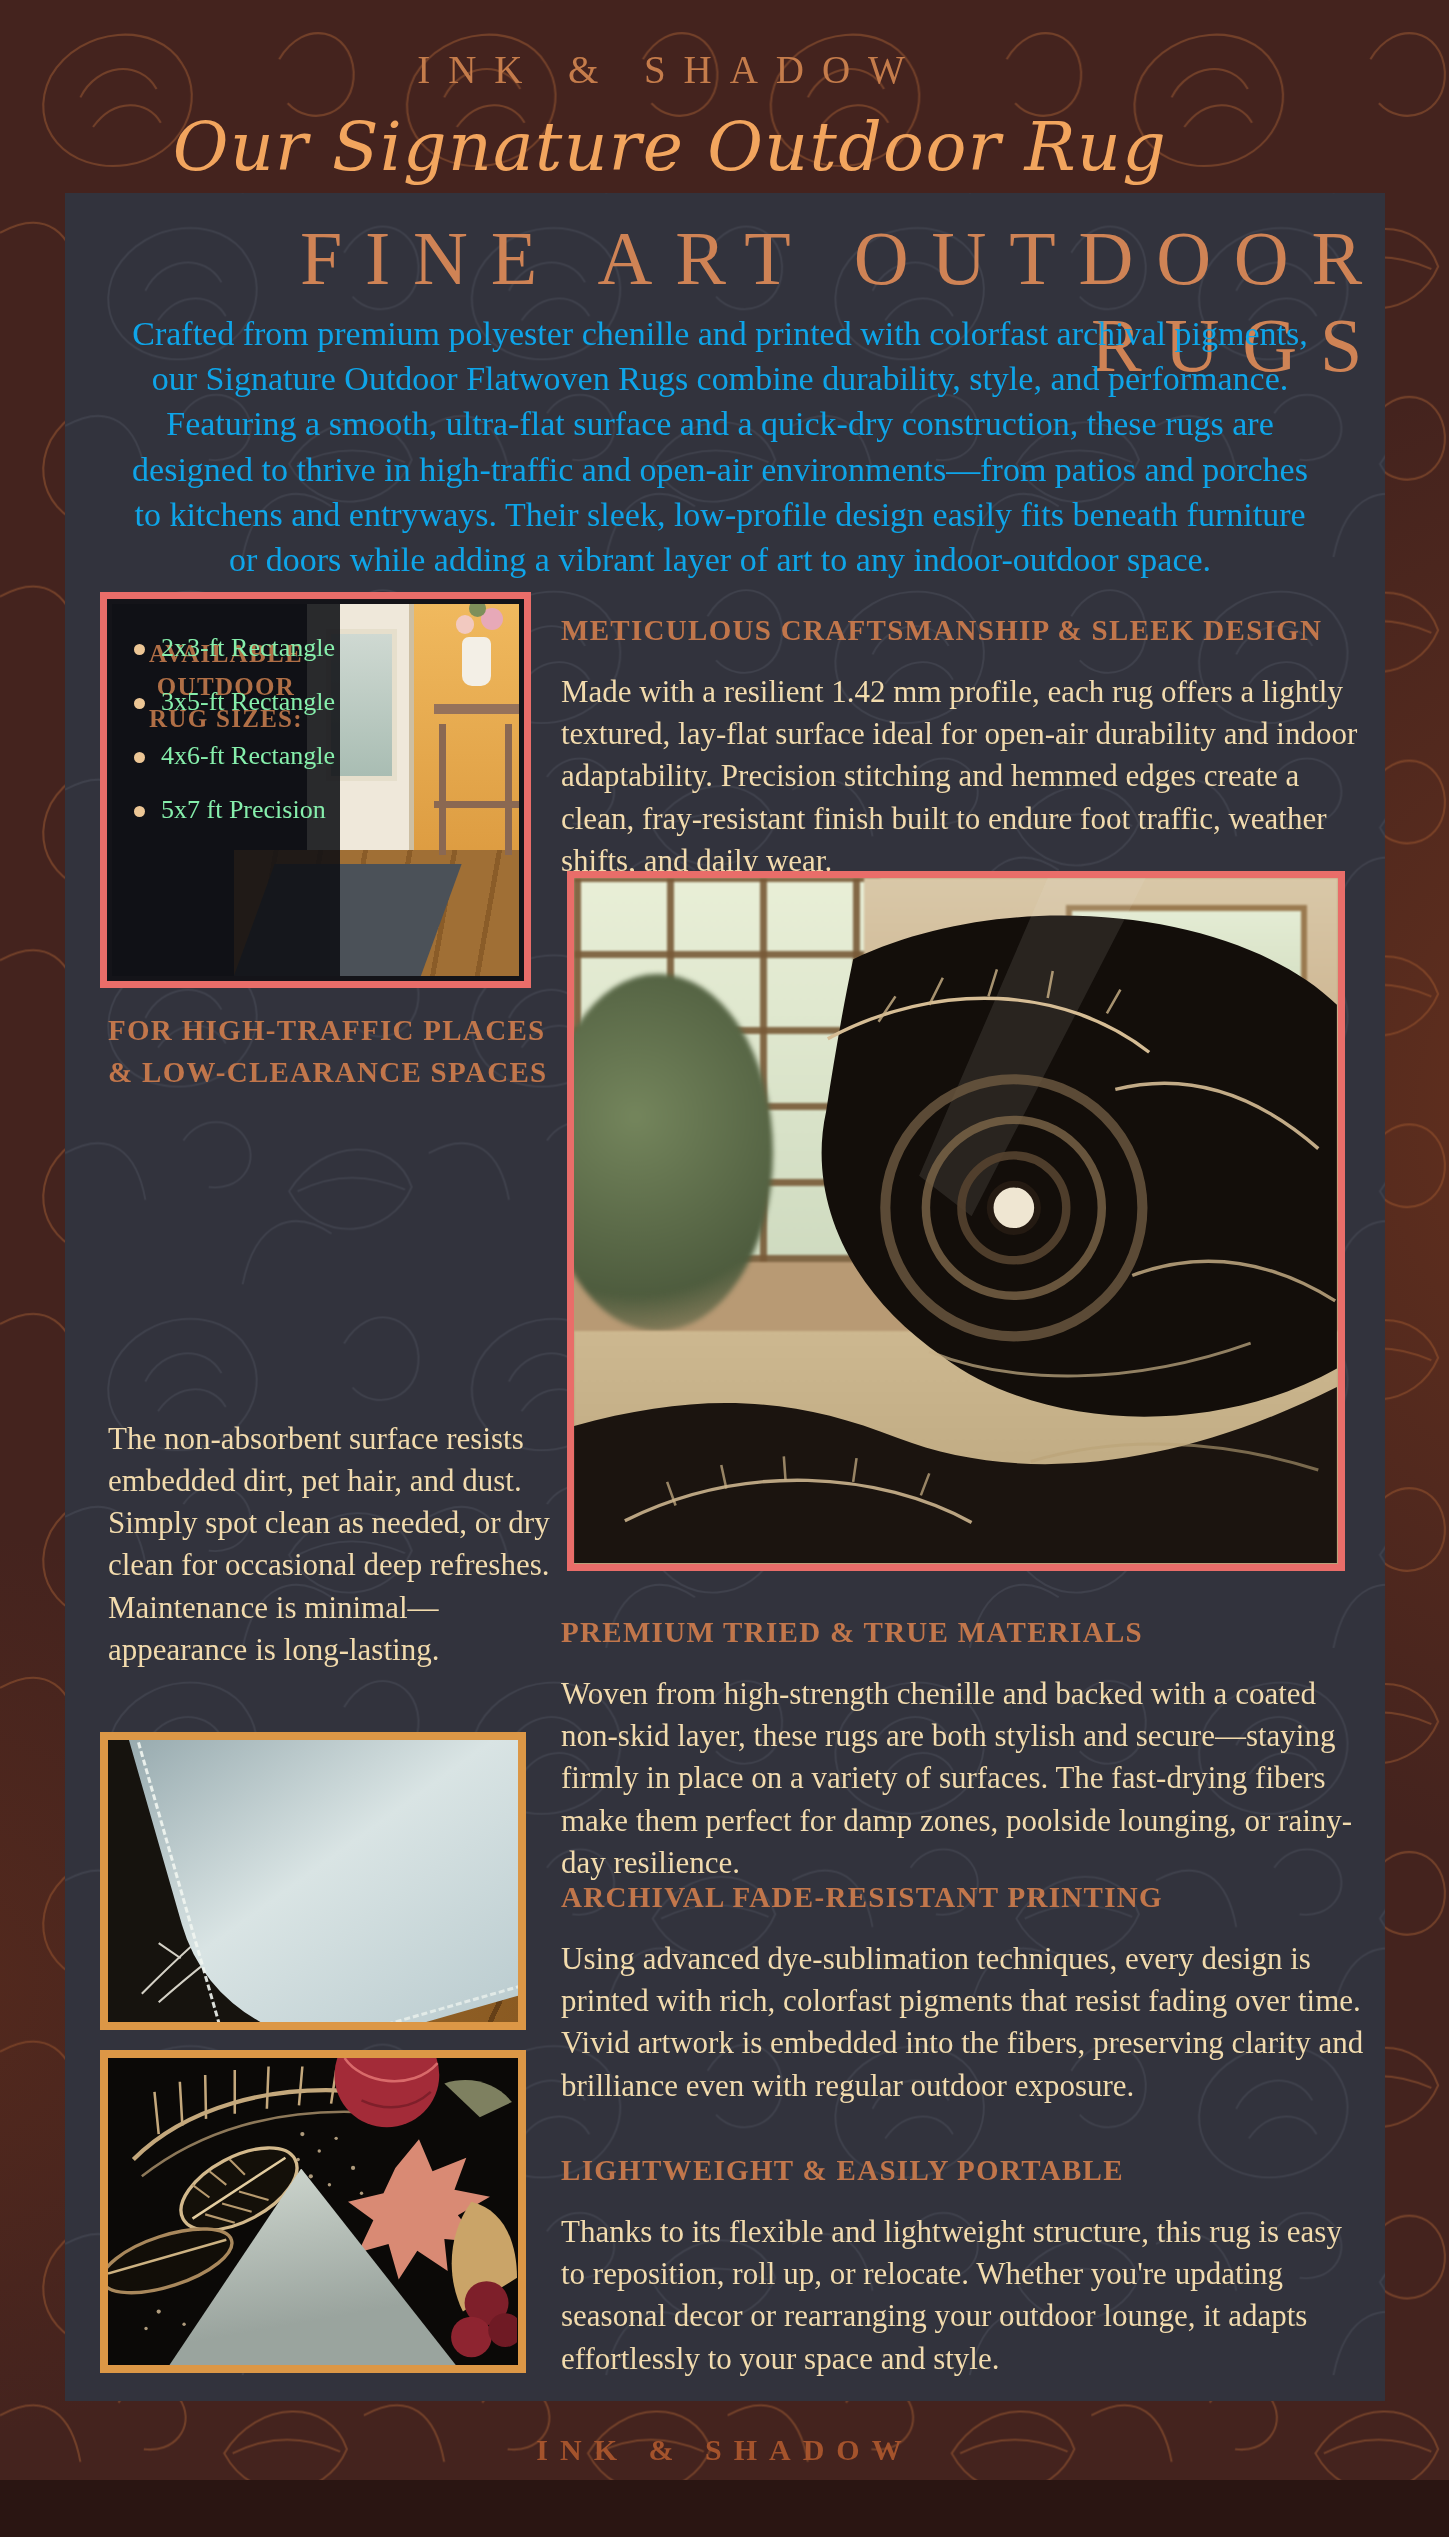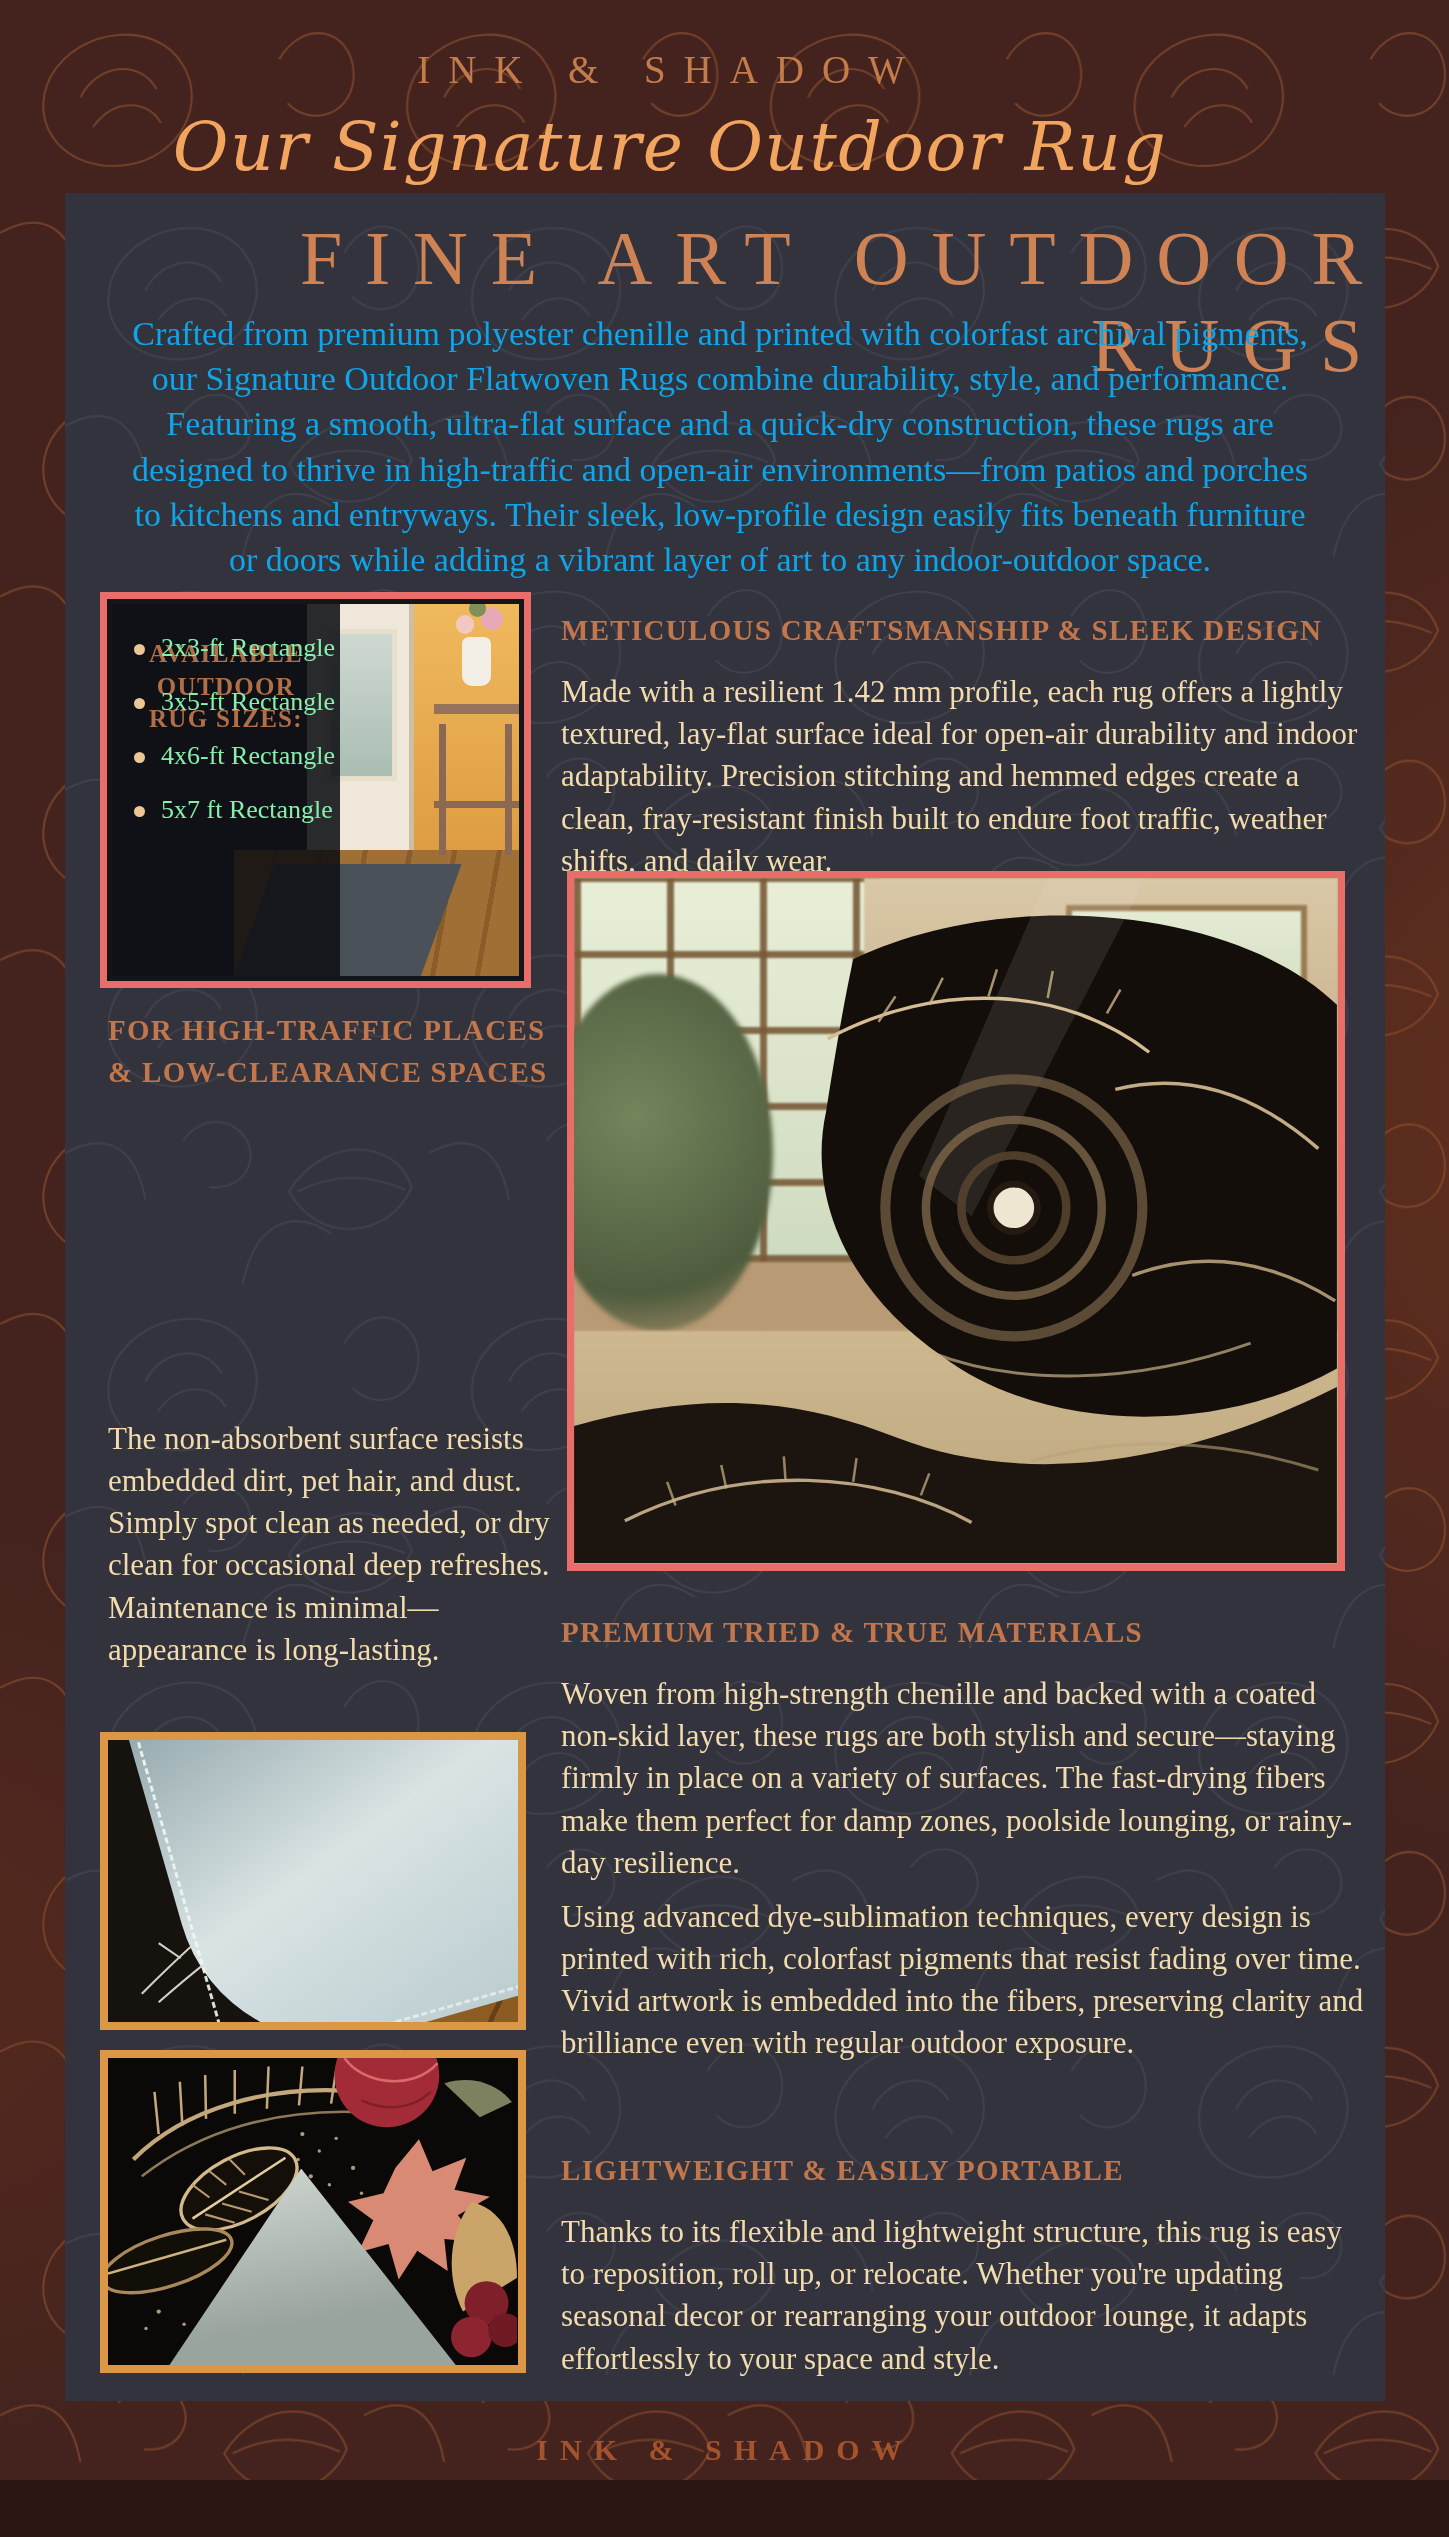--- a/index.html
+++ b/index.html
@@ -157,21 +157,21 @@
           <div class="hw-vase"></div>
           <div class="hw-fl1"></div>
           <div class="hw-fl2"></div>
           <div class="hw-fl3"></div>
           <div class="hw-overlay">
             <div class="sizes-head">AVAILABLE OUTDOOR RUG SIZES:</div>
             <ul class="sizes-list">
               <li>2x3-ft Rectangle</li>
               <li>3x5-ft Rectangle</li>
               <li>4x6-ft Rectangle</li>
-              <li>5x7 ft Rectangle</li>
+              <li>5x7 ft Precision</li>
             </ul>
           </div>
         </div>
       </div>
     </div>
 
     <section class="sec" style="left:496px;top:409px;width:808px;margin-top:7px;">
       <h3>METICULOUS CRAFTSMANSHIP &amp; SLEEK DESIGN</h3>
       <p>Made with a resilient 1.42 mm profile, each rug offers a lightly textured, lay-flat surface ideal for open-air durability and indoor adaptability. Precision stitching and hemmed edges create a clean, fray-resistant finish built to endure foot traffic, weather shifts, and daily wear.</p>
     </section>
@@ -232,20 +232,21 @@
         </div>
       </div>
     </div>
 
     <section class="sec" style="left:496px;top:1418px;width:808px;">
       <h3>PREMIUM TRIED &amp; TRUE MATERIALS</h3>
       <p>Woven from high-strength chenille and backed with a coated non-skid layer, these rugs are both stylish and secure—staying firmly in place on a variety of surfaces. The fast-drying fibers make them perfect for damp zones, poolside lounging, or rainy-day resilience.</p>
     </section>
 
     <section class="sec" style="left:496px;top:1683px;width:808px;">
+      <h3>ARCHIVAL FADE-RESISTANT PRINTING</h3>
       <p>Using advanced dye-sublimation techniques, every design is printed with rich, colorfast pigments that resist fading over time. Vivid artwork is embedded into the fibers, preserving clarity and brilliance even with regular outdoor exposure.</p>
     </section>
 
     <section class="sec" style="left:496px;top:1956px;width:808px;">
       <h3>LIGHTWEIGHT &amp; EASILY PORTABLE</h3>
       <p>Thanks to its flexible and lightweight structure, this rug is easy to reposition, roll up, or relocate. Whether you're updating seasonal decor or rearranging your outdoor lounge, it adapts effortlessly to your space and style.</p>
     </section>
 
     <div class="frame orange" style="left:35px;top:1857px;width:426px;height:323px;">
       <div class="frame-inner">

